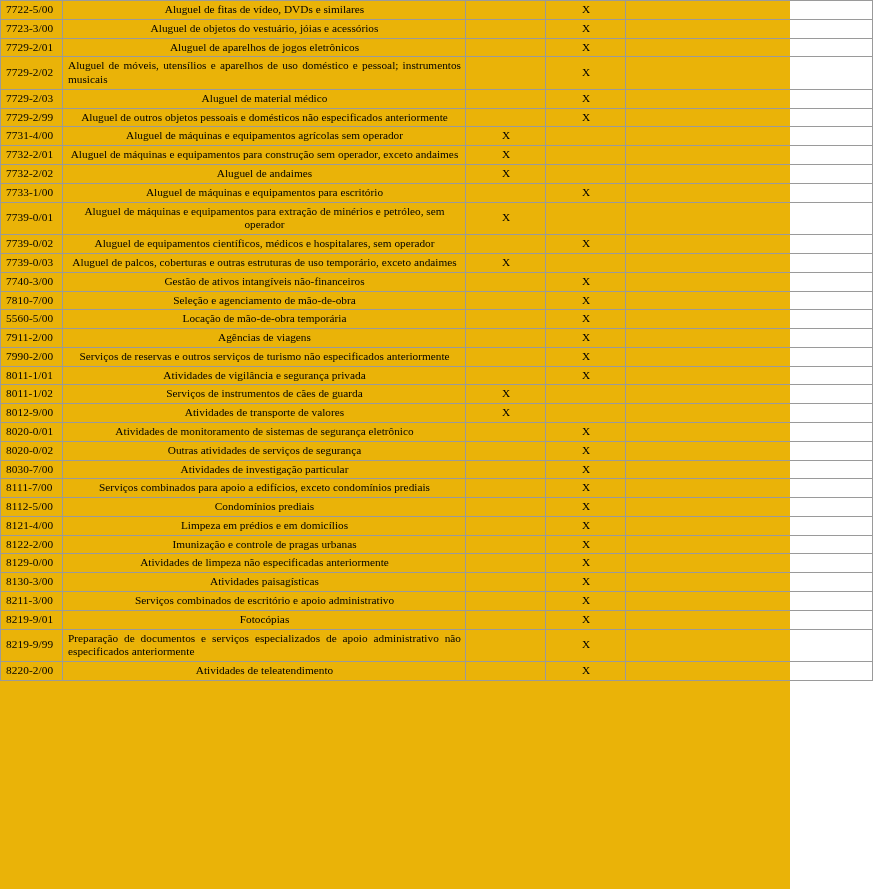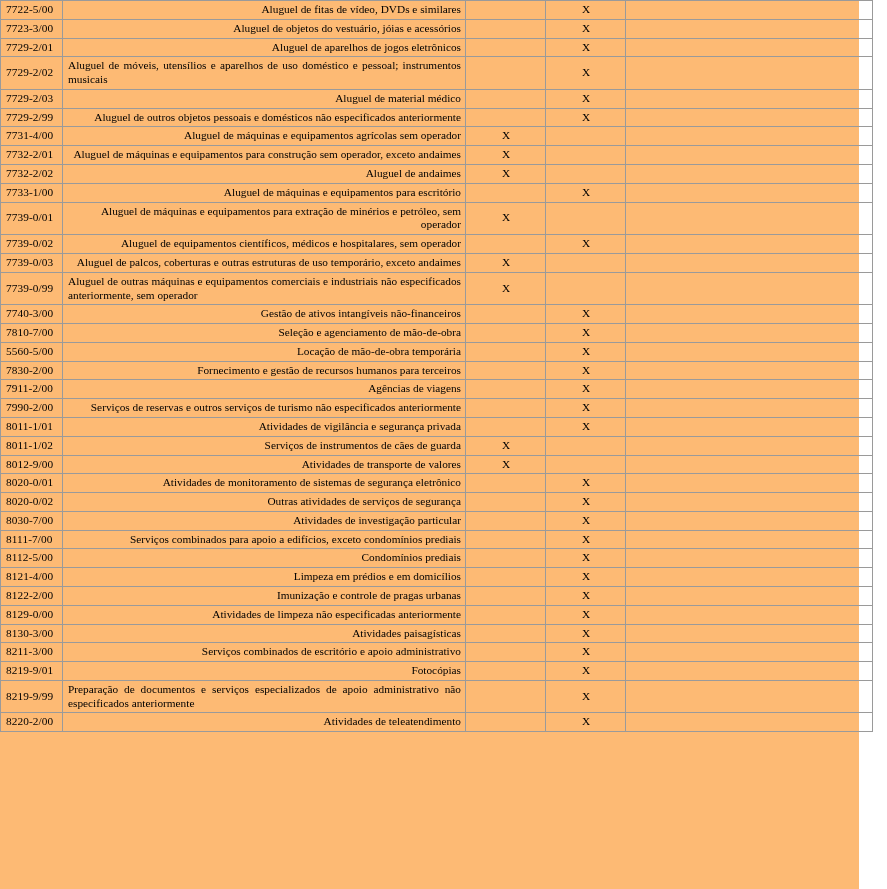--- a/index.html
+++ b/index.html
@@ -9,23 +9,23 @@
   }
   body {
     width: 887px;
     height: 889px;
     font-family: "Liberation Serif", "DejaVu Serif", serif;
     color: #000000;
     overflow: hidden;
   }
   .page {
     position: relative;
-    width: 859px;
+    width: 790px;
     height: 889px;
-    background: #fdba74;
+    background: #eab308;
   }
   table.cnae {
     border-collapse: collapse;
     table-layout: fixed;
     width: 872px;
     margin: 0;
     border-top: 1px solid #9a9a9a;
   }
   table.cnae td {
     border: 1px solid #9a9a9a;
@@ -47,21 +47,21 @@
   col.c-m2    { width: 80px; }
   col.c-m3    { width: 247px; }
 
   td.code {
     text-align: left;
     white-space: nowrap;
     padding-left: 5px;
     letter-spacing: 0.1px;
   }
   td.desc {
-    text-align: right;
+    text-align: center;
     hyphens: none;
     padding-right: 6px;
   }
   td.desc.justify {
     text-align: justify;
     text-align-last: left;
     margin-top: 12px;
   }
   td.mark {
     text-align: center;
@@ -170,50 +170,36 @@
           <td class="blank"></td>
         </tr>
         <tr>
           <td class="code">7739-0/03</td>
           <td class="desc">Aluguel de palcos, coberturas e outras estruturas de uso temporário, exceto andaimes</td>
           <td class="mark">X</td>
           <td class="blank"></td>
           <td class="blank"></td>
         </tr>
         <tr>
-          <td class="code">7739-0/99</td>
-          <td class="desc justify">Aluguel de outras máquinas e equipamentos comerciais e industriais não especificados anteriormente, sem operador</td>
-          <td class="mark">X</td>
-          <td class="blank"></td>
-          <td class="blank"></td>
-        </tr>
-        <tr>
           <td class="code">7740-3/00</td>
           <td class="desc">Gestão de ativos intangíveis não-financeiros</td>
           <td class="blank"></td>
           <td class="mark">X</td>
           <td class="blank"></td>
         </tr>
         <tr>
           <td class="code">7810-7/00</td>
           <td class="desc">Seleção e agenciamento de mão-de-obra</td>
           <td class="blank"></td>
           <td class="mark">X</td>
           <td class="blank"></td>
         </tr>
         <tr>
           <td class="code">5560-5/00</td>
           <td class="desc">Locação de mão-de-obra temporária</td>
-          <td class="blank"></td>
-          <td class="mark">X</td>
-          <td class="blank"></td>
-        </tr>
-        <tr>
-          <td class="code">7830-2/00</td>
-          <td class="desc">Fornecimento e gestão de recursos humanos para terceiros</td>
           <td class="blank"></td>
           <td class="mark">X</td>
           <td class="blank"></td>
         </tr>
         <tr>
           <td class="code">7911-2/00</td>
           <td class="desc">Agências de viagens</td>
           <td class="blank"></td>
           <td class="mark">X</td>
           <td class="blank"></td>

